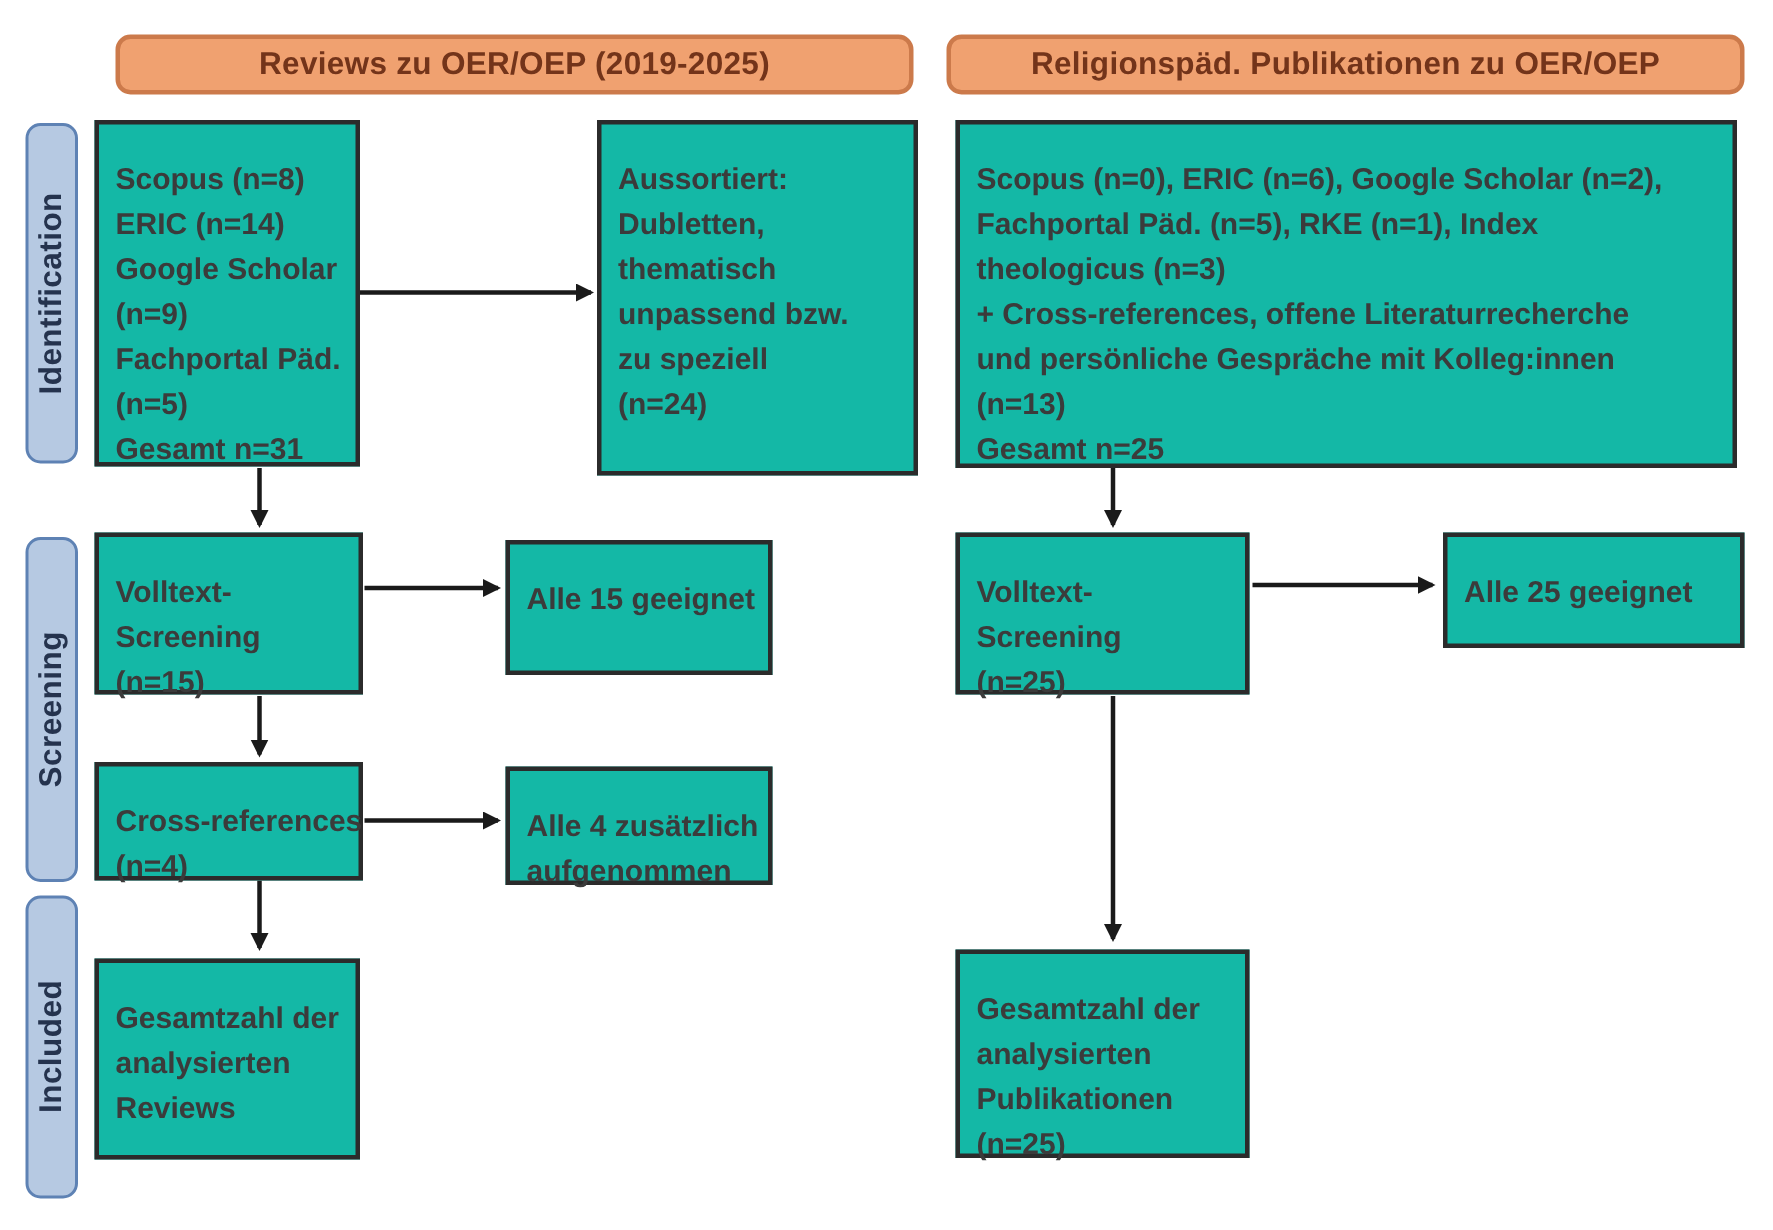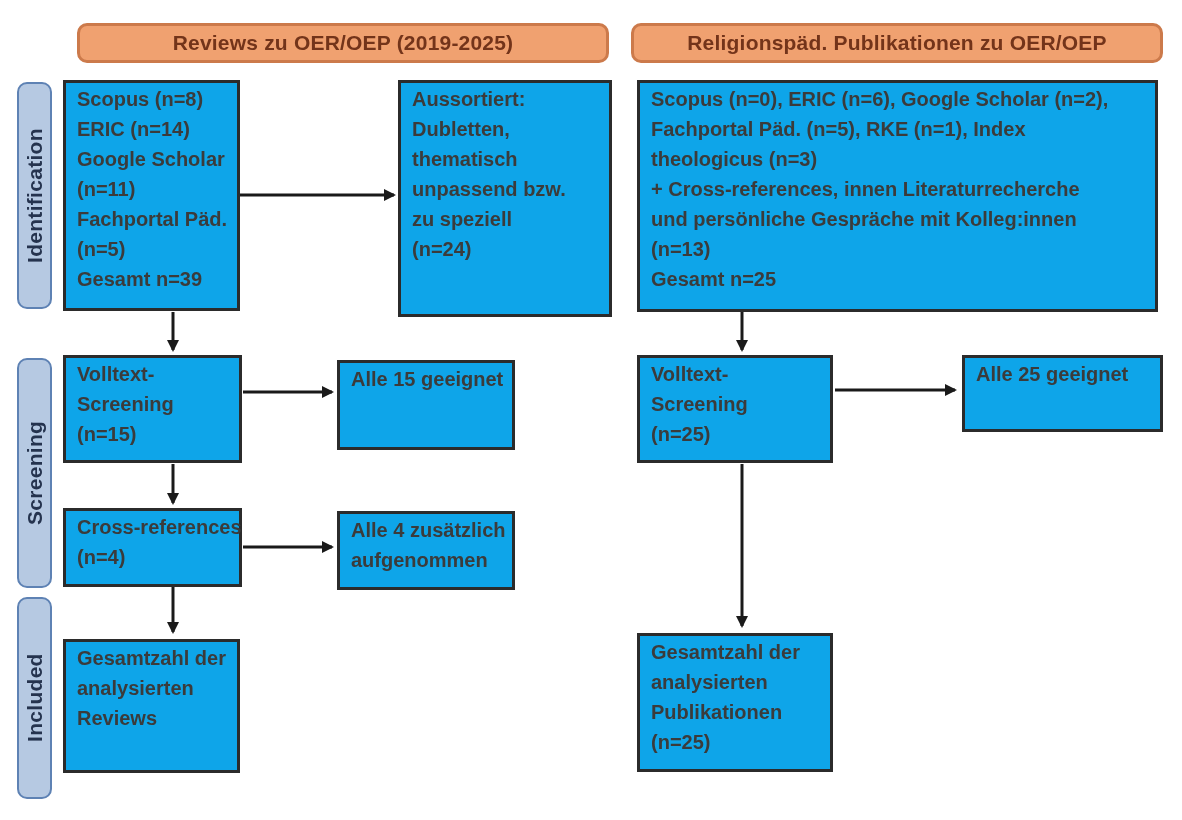--- a/index.html
+++ b/index.html
@@ -33,25 +33,25 @@
     color: var(--stage-text, #25334E);
     font-weight: bold;
     font-size: 21px;
     display: flex; align-items: center; justify-content: center;
     writing-mode: vertical-rl;
     transform: rotate(180deg);
     letter-spacing: 0.3px;
   }
   .flow-box {
     position: absolute;
-    background: #0ea5e9;
+    background: #14b8a6;
     border: 3px solid var(--box-border, #2B2B2B);
     color: var(--box-text, #3B3B3B);
     font-size: 20px;
-    padding: 1px 11px;
+    padding: 22px 11px;
     line-height: 30px;
     font-weight: 600;
   }
   .flow-box .line { display: block; white-space: nowrap; }
   svg.arrows {
     position: absolute; left: 0; top: 0;
     width: 1182px; height: 820px;
     pointer-events: none;
   }
   svg.arrows line {
@@ -85,24 +85,24 @@
     <line x1="173" y1="587" x2="173" y2="632" marker-end="url(#arrowhead)"></line>
     <line x1="742" y1="312" x2="742" y2="350" marker-end="url(#arrowhead)"></line>
     <line x1="835" y1="390" x2="955" y2="390" marker-end="url(#arrowhead)"></line>
     <line x1="742" y1="464" x2="742" y2="626" marker-end="url(#arrowhead)"></line>
   </svg>
 
   <div class="flow-box" style="left:63px; top:80px; width:177px; height:231px;">
     <span class="line">Scopus (n=8)</span>
     <span class="line">ERIC (n=14)</span>
     <span class="line">Google Scholar</span>
-    <span class="line">(n=11)</span>
+    <span class="line">(n=9)</span>
     <span class="line">Fachportal Päd.</span>
     <span class="line">(n=5)</span>
-    <span class="line">Gesamt n=39</span>
+    <span class="line">Gesamt n=31</span>
   </div>
 
   <div class="flow-box" style="left:398px; top:80px; width:214px; height:237px;">
     <span class="line">Aussortiert:</span>
     <span class="line">Dubletten,</span>
     <span class="line">thematisch</span>
     <span class="line">unpassend bzw.</span>
     <span class="line">zu speziell</span>
     <span class="line">(n=24)</span>
   </div>
@@ -130,21 +130,21 @@
   <div class="flow-box" style="left:63px; top:639px; width:177px; height:134px;">
     <span class="line">Gesamtzahl der</span>
     <span class="line">analysierten</span>
     <span class="line">Reviews</span>
   </div>
 
   <div class="flow-box" style="left:637px; top:80px; width:521px; height:232px;">
     <span class="line">Scopus (n=0), ERIC (n=6), Google Scholar (n=2),</span>
     <span class="line">Fachportal Päd. (n=5), RKE (n=1), Index</span>
     <span class="line">theologicus (n=3)</span>
-    <span class="line">+ Cross-references, innen Literaturrecherche</span>
+    <span class="line">+ Cross-references, offene Literaturrecherche</span>
     <span class="line">und persönliche Gespräche mit Kolleg:innen</span>
     <span class="line">(n=13)</span>
     <span class="line">Gesamt n=25</span>
   </div>
 
   <div class="flow-box" style="left:637px; top:355px; width:196px; height:108px;">
     <span class="line">Volltext-</span>
     <span class="line">Screening</span>
     <span class="line">(n=25)</span>
   </div>

